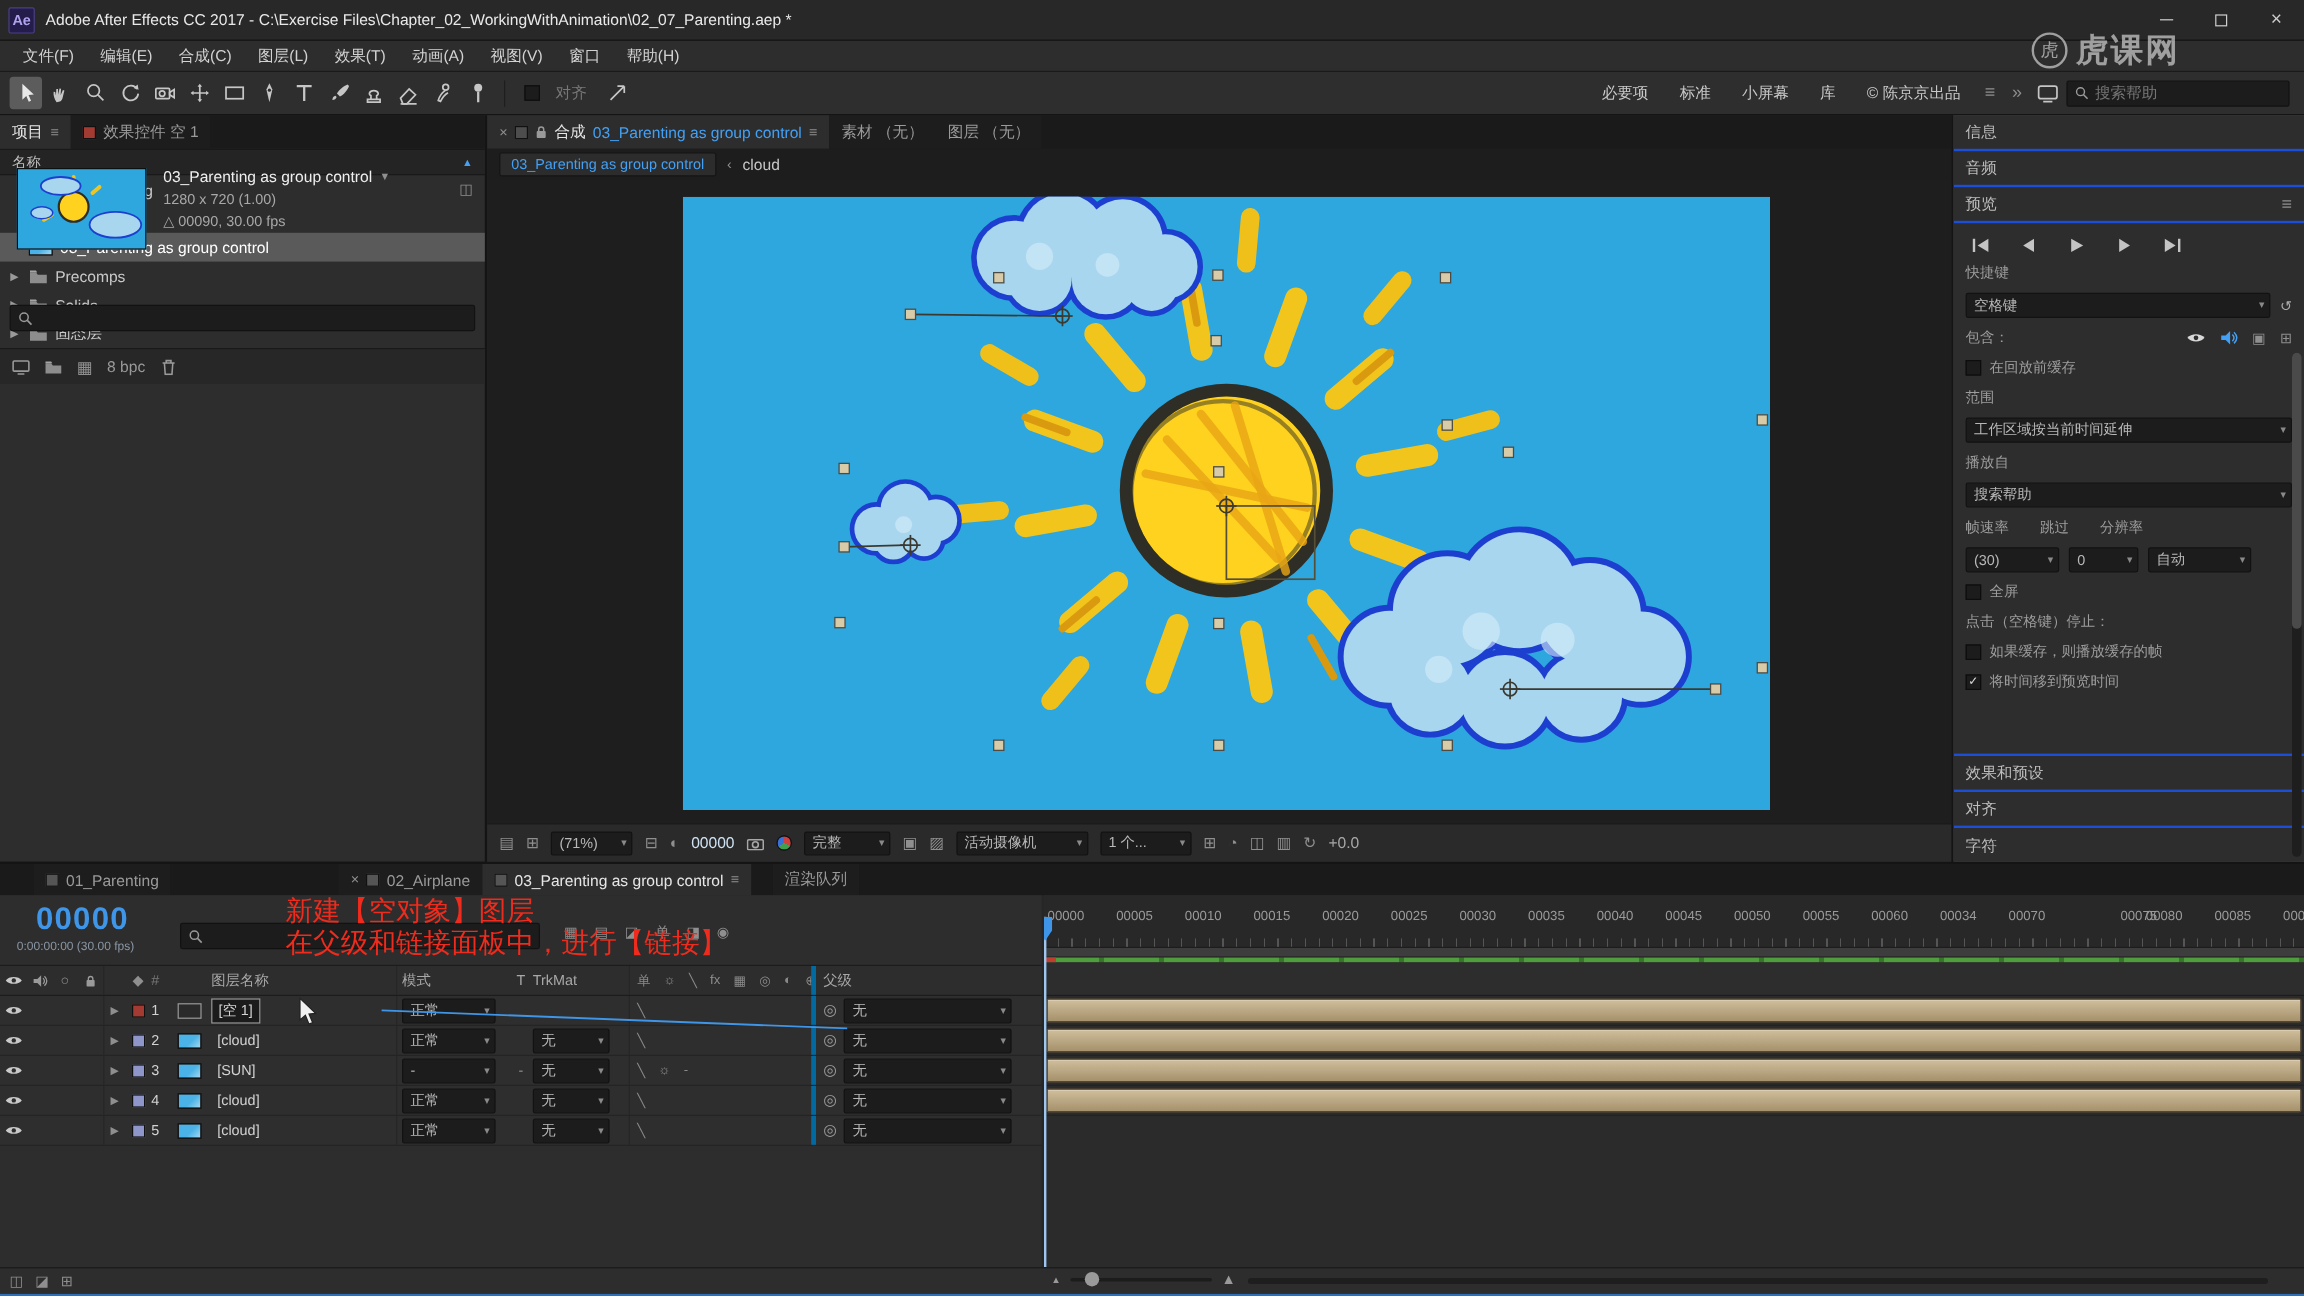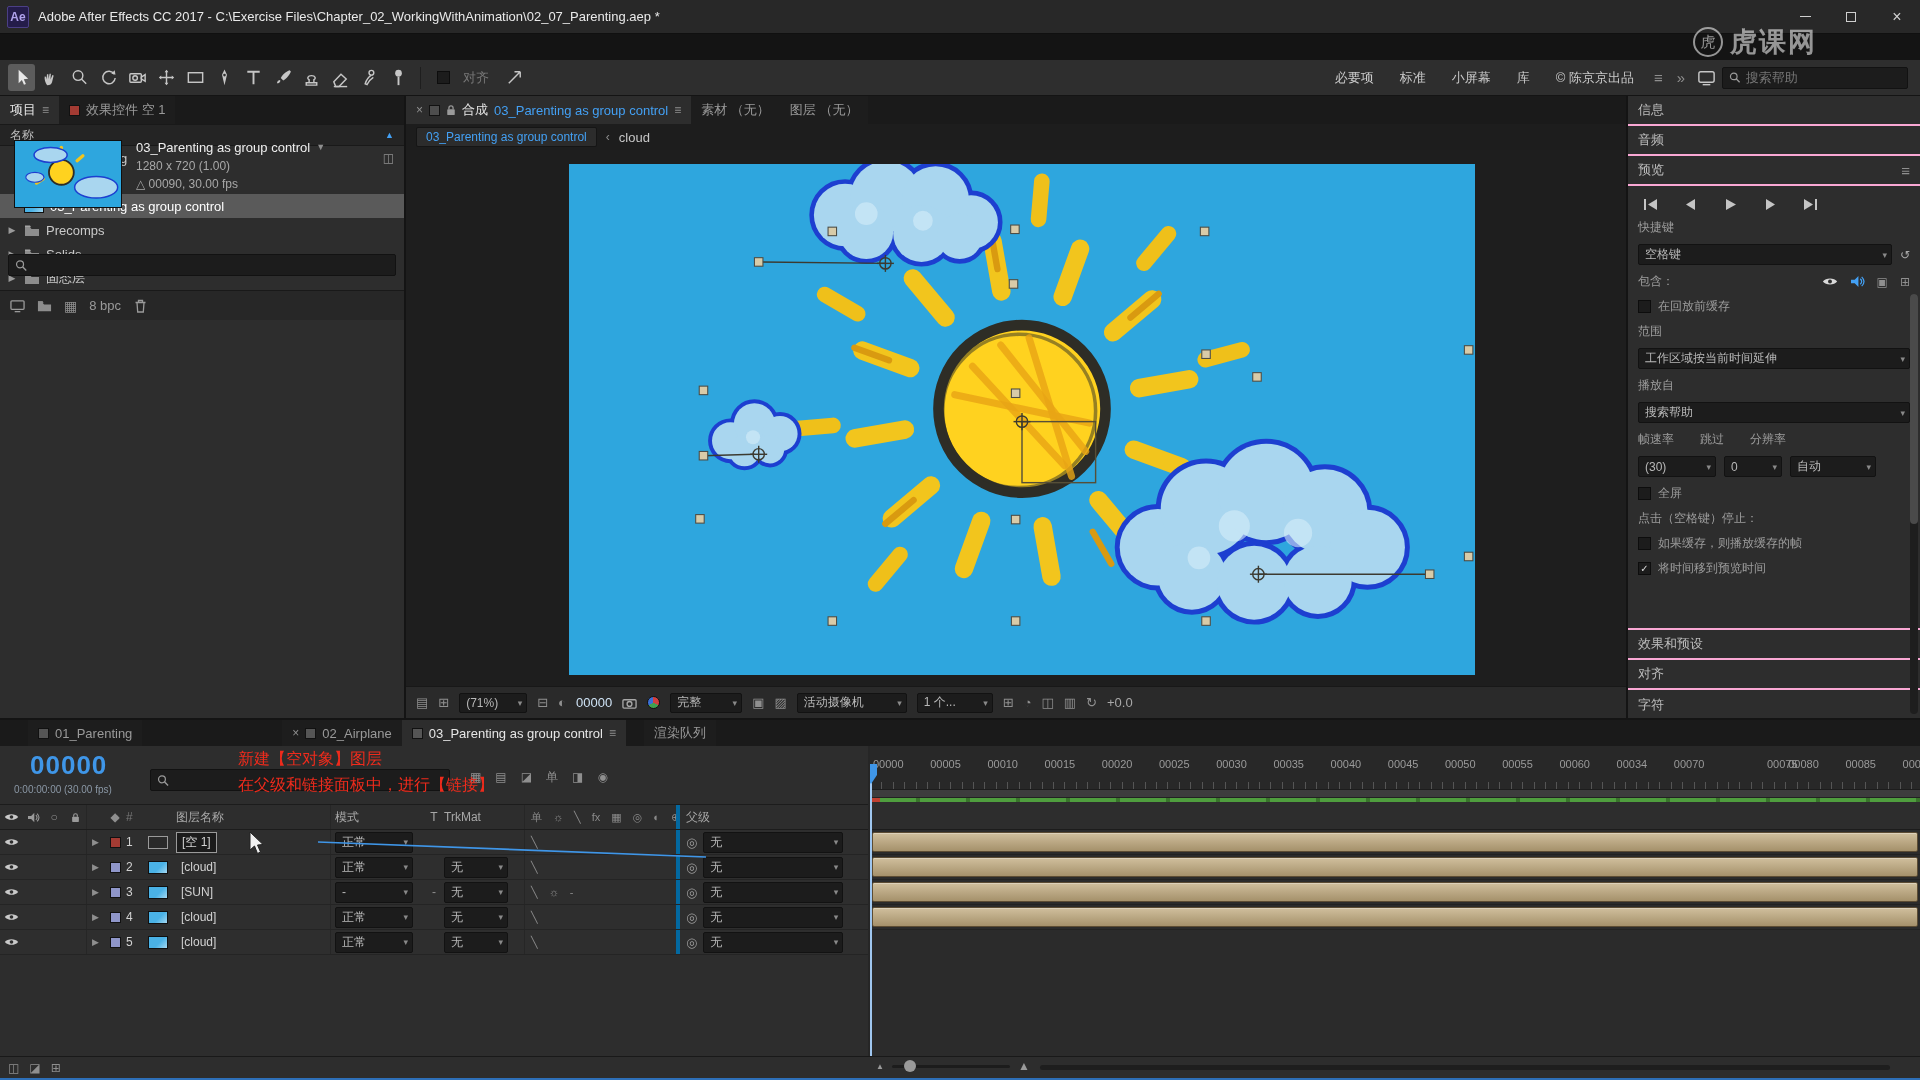--- a/index.html
+++ b/index.html
@@ -66,21 +66,21 @@
 #center-panel{left:406px;top:96px;width:1220px;height:622px}
 #crumbbar{left:0;top:28px;width:1220px;height:26px;background:#1d1d1d;display:flex;align-items:center;padding:0 10px;gap:9px}
 .crumb-pill{background:#2c2c2c;border:1px solid #151515;border-radius:2px;height:20px;display:inline-flex;align-items:center;padding:0 9px;color:#43a0f4;font-size:12px}
 #canvas-area{left:0;top:54px;width:1220px;height:536px;background:#1e1e1e;overflow:hidden}
 #cv{position:absolute;left:163px;top:14px;width:906px;height:511px}
 #viewer-bottom{left:0;top:590px;width:1220px;height:32px;background:#2a2a2a;border-top:1px solid #181818;display:flex;align-items:center;gap:10px;padding:0 10px;color:#a8a8a8}
 #viewer-bottom .dd{height:20px}
 .chan-ic{width:13px;height:13px;border-radius:50%;background:conic-gradient(#d04040 0 33%,#40a050 33% 66%,#3a6fd8 66%);border:1px solid #111}
 #viewer-bottom svg{width:15px;height:12px;color:#a8a8a8}
 
-#right-panel{left:1628px;top:96px;width:292px;height:622px;display:flex;flex-direction:column;gap:2px;background:#f9a8d4}
+#right-panel{left:1628px;top:96px;width:292px;height:622px;display:flex;flex-direction:column;gap:2px;background:#1d4ed8}
 .rp-h{height:28px;background:#2d2d2d;display:flex;align-items:center;padding:0 10px;color:#bdbdbd;flex:none}
 #preview-body{height:442px;background:#2d2d2d;overflow:hidden;flex:none;font-size:12px}
 .pv-row{display:flex;align-items:center;margin:8px 10px 0}
 .pv-label{color:#9d9d9d;font-size:12px}
 #transport{display:flex;gap:23px;margin:12px 14px 2px}
 #transport svg{width:17px;height:13px;fill:#c4c4c4}
 .rst{color:#aaa;margin-left:8px}
 #rp-scroll{position:absolute;right:1px;top:198px;width:8px;height:420px;background:#1e1e1e;border-radius:4px}
 #rp-thumb{position:absolute;right:1px;top:198px;width:8px;height:230px;background:#4a4a4a;border-radius:4px}
 
@@ -122,21 +122,21 @@
 #cacheline{position:absolute;left:0;top:52px;width:1050px;height:4px;background:repeating-linear-gradient(90deg,#4f9e3e 0 46px,#39742b 46px 50px)}
 #cachered{position:absolute;left:0;top:52px;width:10px;height:4px;background:#c04030}
 #tr-hdrfill{position:absolute;left:0;top:56px;width:1050px;height:28px;background:#2d2d2d;border-bottom:1px solid #1c1c1c}
 #tr-rows{position:absolute;left:0;top:84px;width:1050px}
 .tr-band{height:25px;border-bottom:1px solid #222;position:relative;background:#2b2b2b}
 .tooltipbar{position:absolute;left:0;top:0;width:100%;height:24px;background:#8f423b;color:#f5ded6;font-size:13px;display:flex;align-items:center;padding-left:8px;white-space:nowrap}
 .lbar{position:absolute;left:2px;top:2px;width:1046px;height:20px;background:linear-gradient(#d0bf9d,#a5916b);border:1px solid #5c4c33;border-radius:2px;box-shadow:inset 0 1px 0 rgba(255,255,255,.3)}
 #cti-line{position:absolute;left:0px;top:18px;width:2px;height:292px;background:#9fc6ef}
 #cti-head{position:absolute;left:-5px;top:18px;width:12px;height:20px;background:#3f96e8;clip-path:polygon(0 0,100% 0,100% 55%,50% 100%,0 55%)}
 
-#anno{position:absolute;left:238px;top:26px;z-index:50;color:#ee2b1c;font-size:16px;line-height:26px;white-space:nowrap}
+#anno{position:absolute;left:238px;top:26px;z-index:50;color:#ee2b1c;font-size:23px;line-height:26px;white-space:nowrap}
 #pick-overlay{position:absolute;left:0;top:0;width:1920px;height:360px;z-index:40;pointer-events:none}
 
 #zoomctl{position:absolute;left:876px;top:339px;display:flex;align-items:center;gap:8px;color:#9a9a9a;z-index:5}
 #ztrack{width:118px;height:3px;background:#1c1c1c;border-radius:2px;position:relative}
 #zthumb{position:absolute;left:12px;top:-5px;width:12px;height:12px;border-radius:50%;background:#9a9a9a}
 #hsb{position:absolute;left:1040px;top:345px;width:850px;height:5px;background:#1e1e1e;border-radius:3px}
 .ticon{color:#8f8f8f;font-size:13px}
 </style>
 </head>
 <body>
@@ -186,20 +186,31 @@
       <span class="win-btn">
           <span class="wmin"></span>
         </span>
       <span class="win-btn">
           <span class="wmax"></span>
         </span>
       <span class="win-btn" style="font-size:16px">×</span>
     </span>
   </div>
 
+  <div id="menubar" class="abs">
+    <span class="menu-item">文件(F)</span>
+    <span class="menu-item">编辑(E)</span>
+    <span class="menu-item">合成(C)</span>
+    <span class="menu-item">图层(L)</span>
+    <span class="menu-item">效果(T)</span>
+    <span class="menu-item">动画(A)</span>
+    <span class="menu-item">视图(V)</span>
+    <span class="menu-item">窗口</span>
+    <span class="menu-item">帮助(H)</span>
+  </div>
 
   <div id="toolbar" class="abs">
     <span class="tool active">
         <svg viewBox="0 0 22 22">
           <path d="M8 3l0 14 3.4-3.4 2.2 5 2-.9-2.2-4.9 4.6-.5z" fill="#e8e8e8" stroke="none"></path>
         </svg>
       </span>
     <span class="tool">
         <svg viewBox="0 0 22 22">
           <path d="M7.5 19c-2-2.5-3-6-2.6-9l1.4.2.6 3 .4-5.7 1.4.1.3 5 1-5.6 1.4.2-.4 5.8 2-4.6 1.3.5-1.7 7c-.6 2-2 3.1-5.1 3.1z" fill="#c6c6c6" stroke="none"></path>

